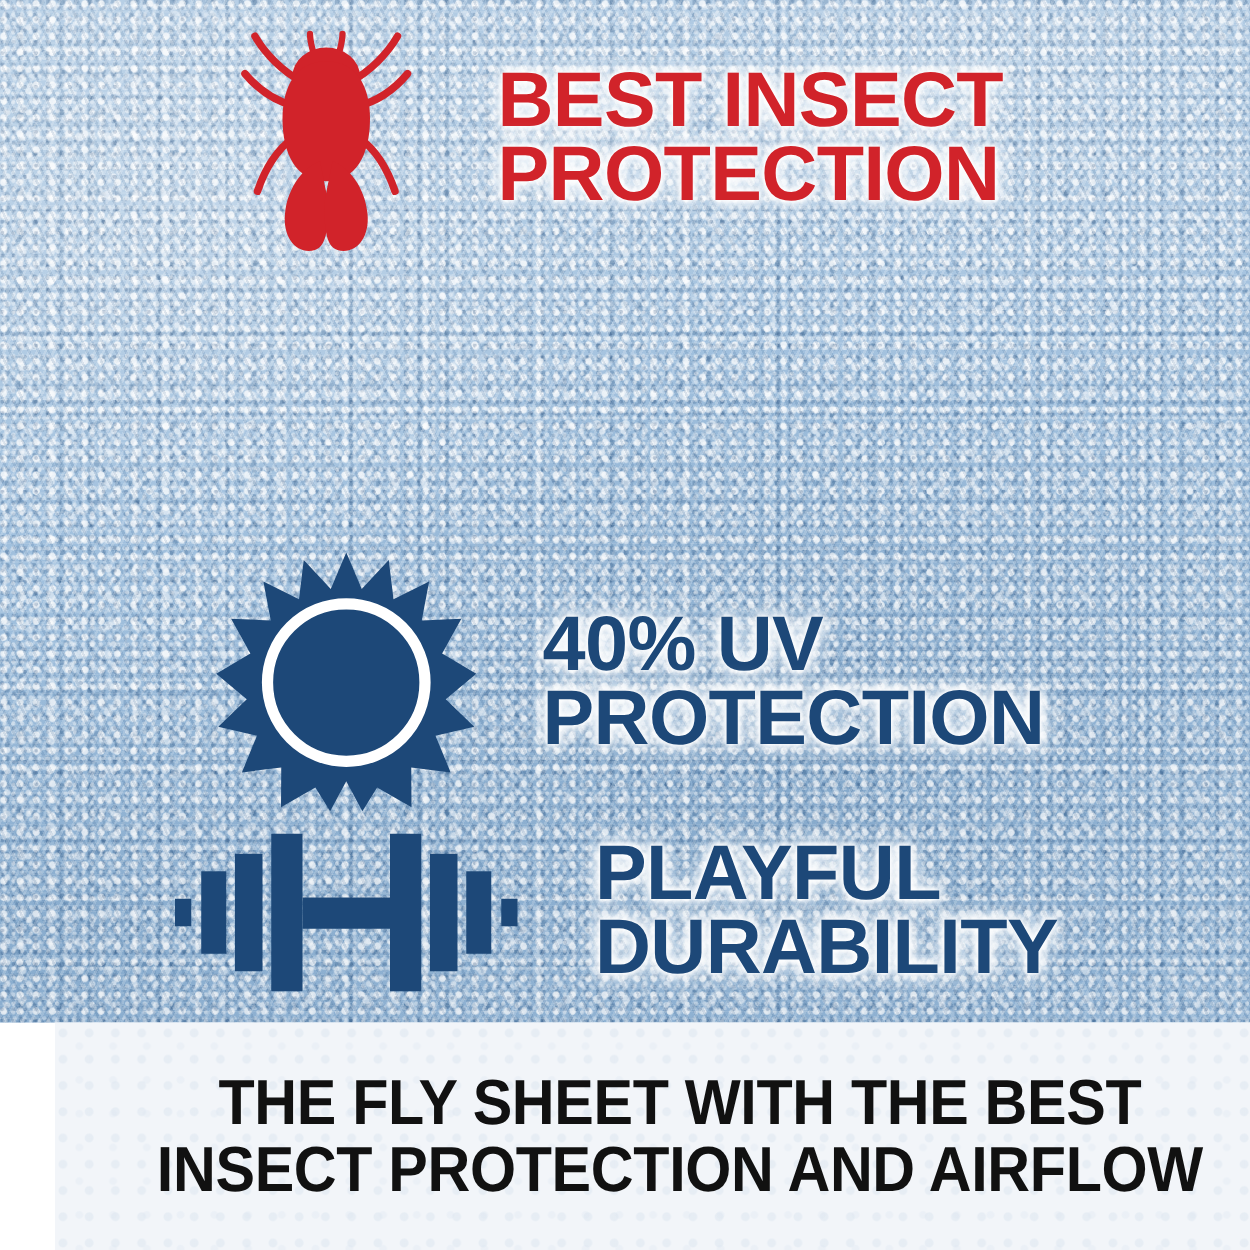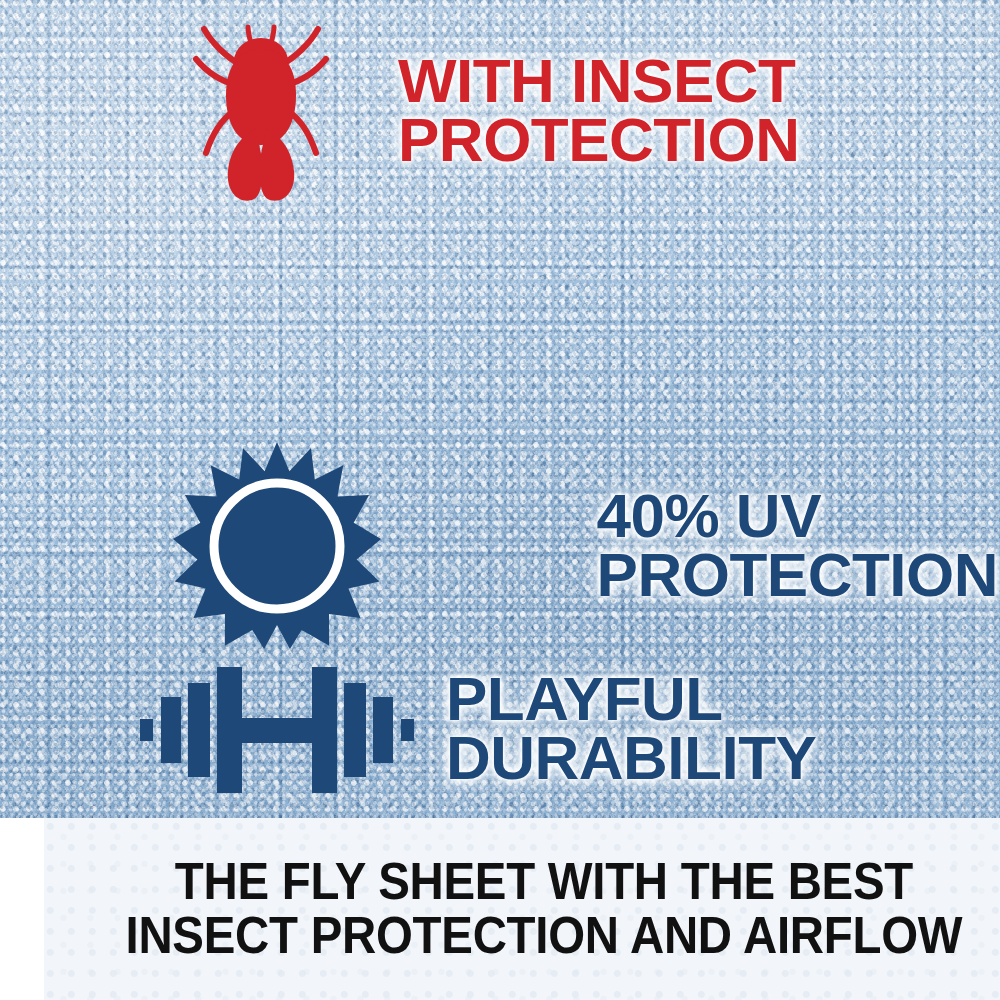--- a/index.html
+++ b/index.html
@@ -101,22 +101,22 @@
   .label.navy {
     color: #1d4878;
     text-shadow:
       0 0 5px #ffffff, 0 0 5px #ffffff, 0 0 9px #ffffff,
       0 0 14px #eef5fb, 0 0 20px rgba(255,255,255,0.85);
   }
 
   
   #row-insect  { left: 186px; top: 14px;  width: 810px; height: 200px; }
   #row-airflow { left: 158px; top: 222px; width: 840px; height: 200px; }
-  #row-uv      { left: 158px; top: 436px; width: 840px; height: 220px; justify-content: space-between; }
-  #row-dur     { left: 138px; top: 646px; width: 860px; height: 166px; }
+  #row-uv      { left: 158px; top: 436px; width: 840px; height: 220px; }
+  #row-dur     { left: 138px; top: 646px; width: 860px; height: 166px; gap: 30px; }
 
   #row-insect .icon-wrap  { width: 150px; height: 190px; }
   #row-airflow .icon-wrap { width: 238px; height: 190px; }
   #row-uv .icon-wrap      { width: 238px; height: 212px; }
   #row-dur .icon-wrap     { width: 278px; height: 140px; }
 
   #row-insect .label  { font-size: 62px; margin-left: 62px; margin-top: -6px; }
   #row-airflow .label { font-size: 62px; margin-left: 38px; }
   #row-uv .label      { font-size: 62px; margin-left: 38px; }
   #row-dur .label     { font-size: 62px; margin-left: 30px; }
@@ -185,21 +185,21 @@
 
           <ellipse cx="75" cy="42" rx="27" ry="23" stroke="none"></ellipse>
 
           <path d="M75 30 C99 30 110 50 110 76 C110 104 99 126 75 126 C51 126 40 104 40 76 C40 50 51 30 75 30 Z" stroke="none"></path>
 
           <path d="M70 110 C58 114 44 130 42 152 C40 172 52 185 66 181 C76 178 77 160 76 140 Z" stroke="none"></path>
           <path d="M80 110 C92 114 106 130 108 152 C110 172 98 185 84 181 C74 178 73 160 74 140 Z" stroke="none"></path>
         </g>
       </svg>
     </div>
-    <div class="label red">WITH INSECT
+    <div class="label red">BEST INSECT
 PROTECTION</div>
   </div>
 
 
   <div class="row" id="row-uv">
     <div class="icon-wrap">
       <svg width="238" height="212" viewBox="0 0 212 212" aria-hidden="true">
         <g fill="#1d4878">
           <path d="M106 2
             L118.4 31.2 L140.0 7.9 L143.8 39.4 L172.3 25.2 L166.4 56.4 L198.1 54.9 L182.7 82.7

